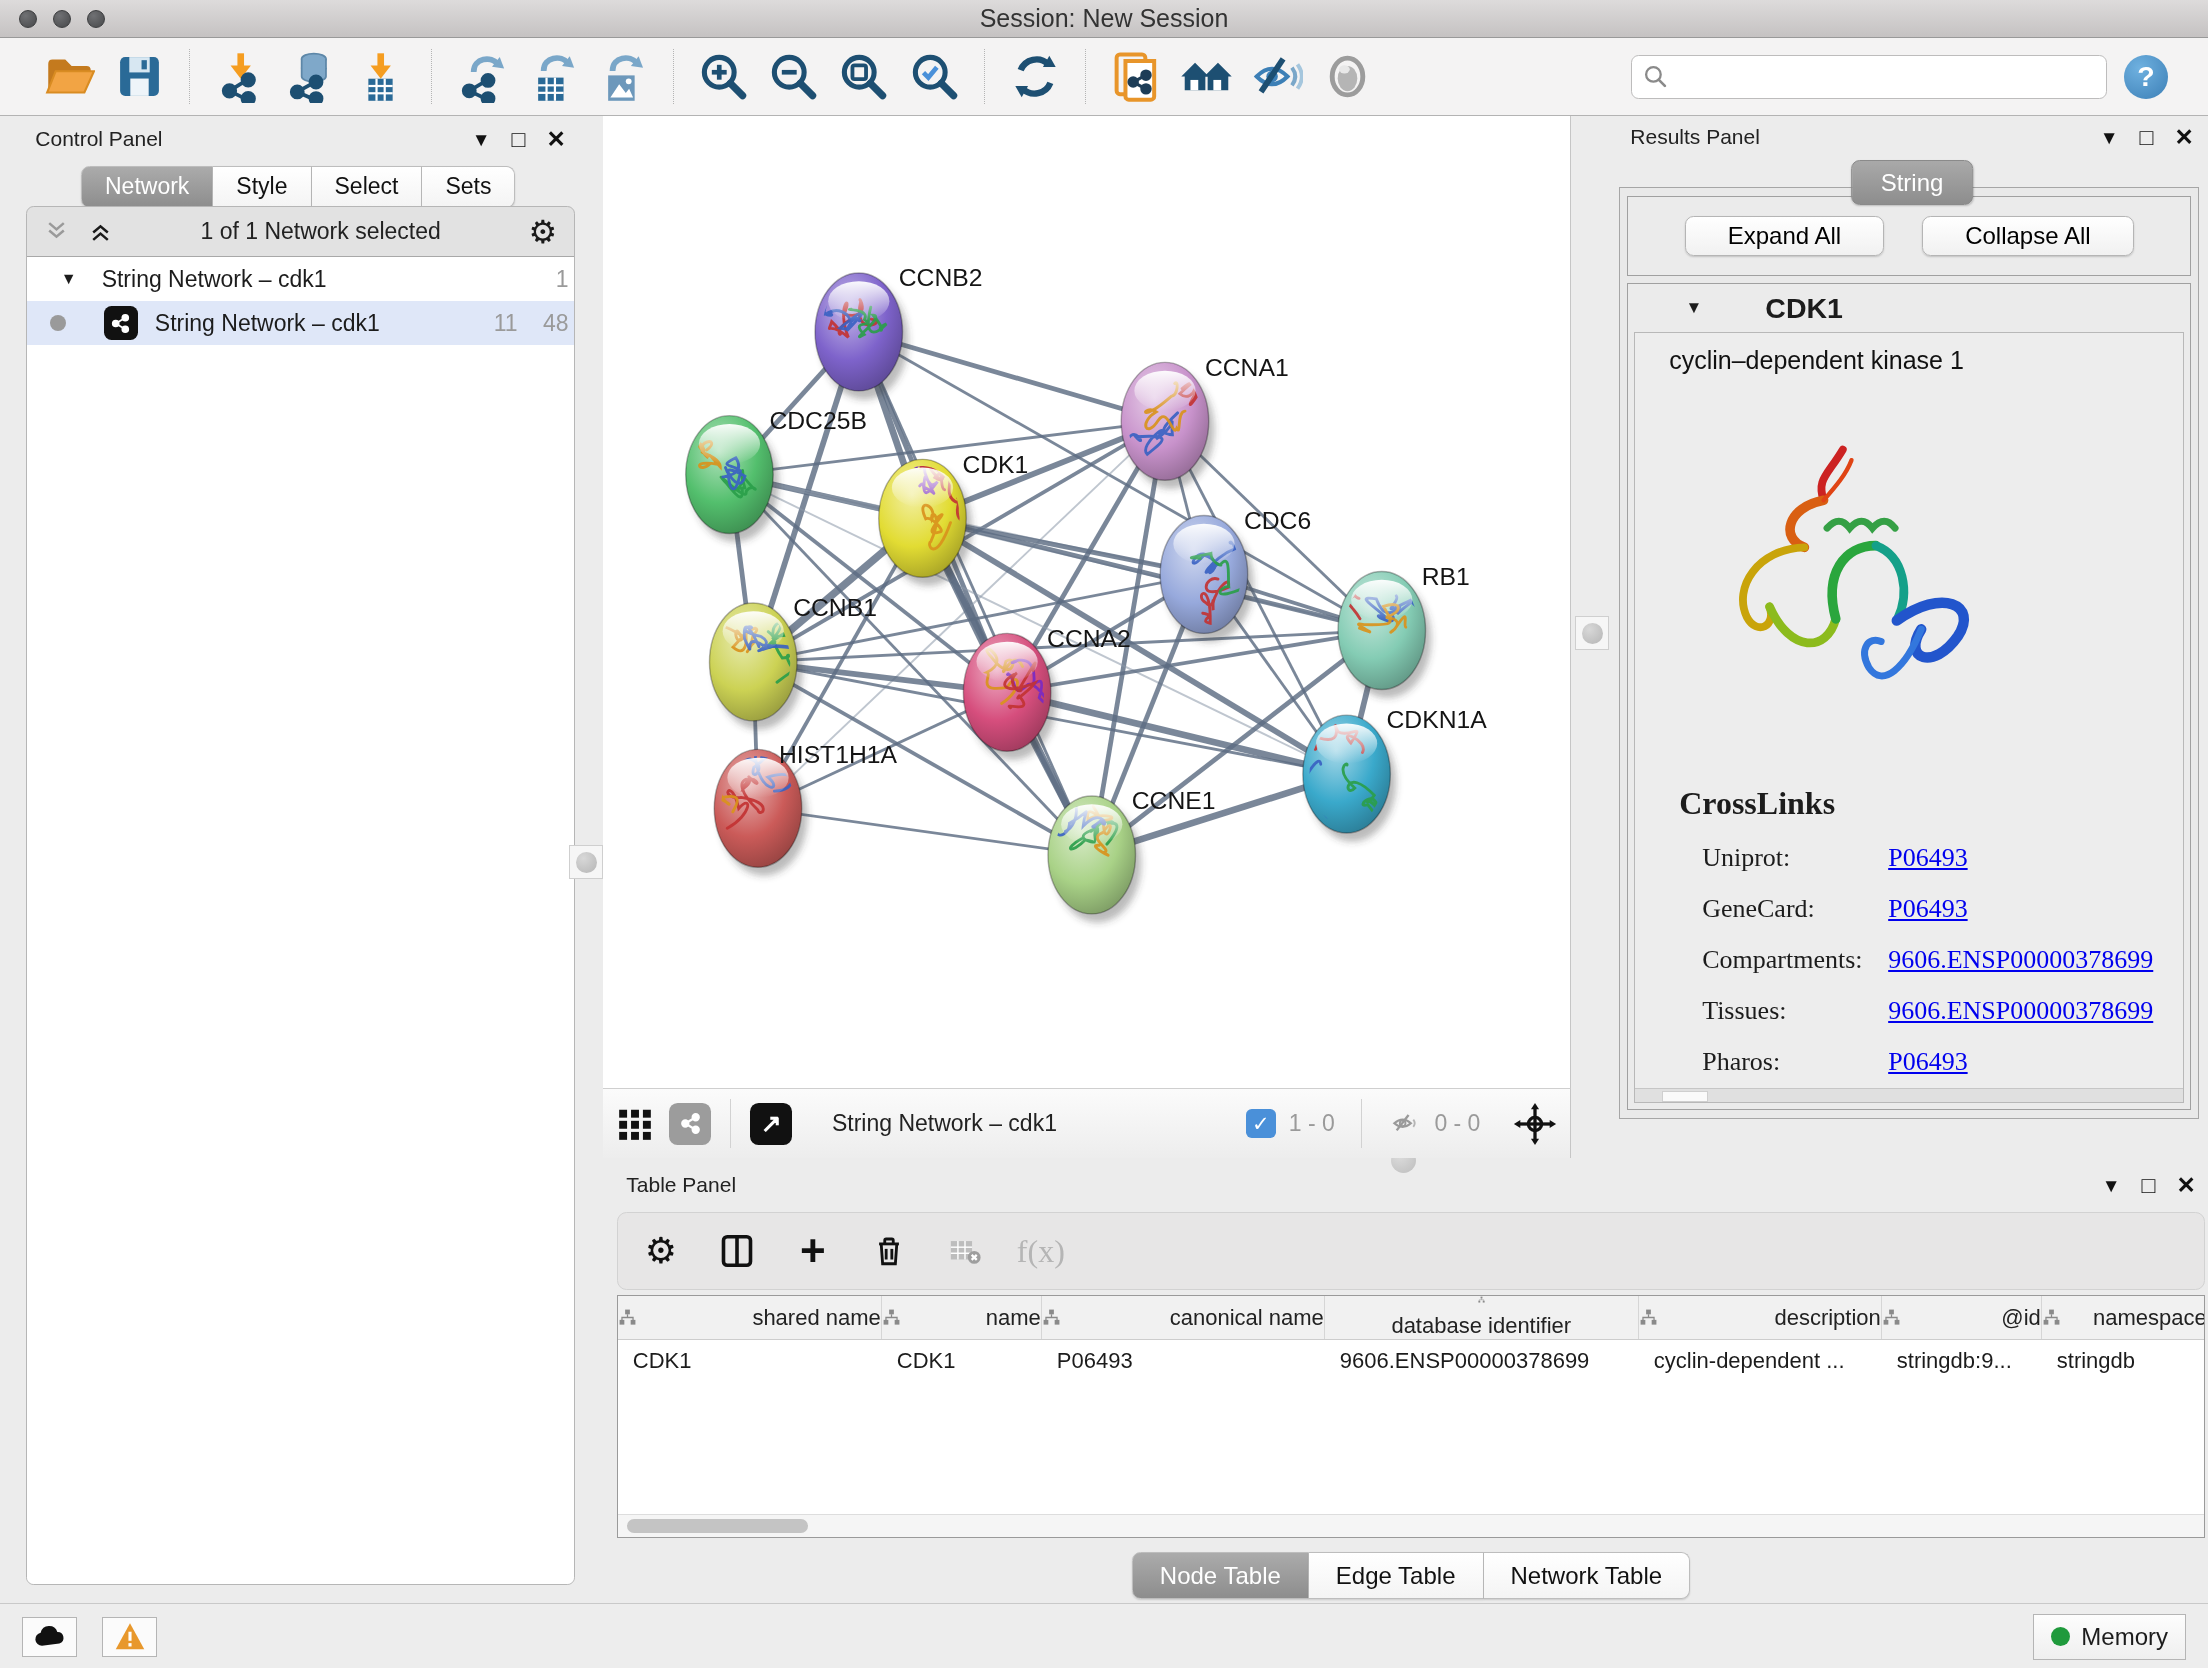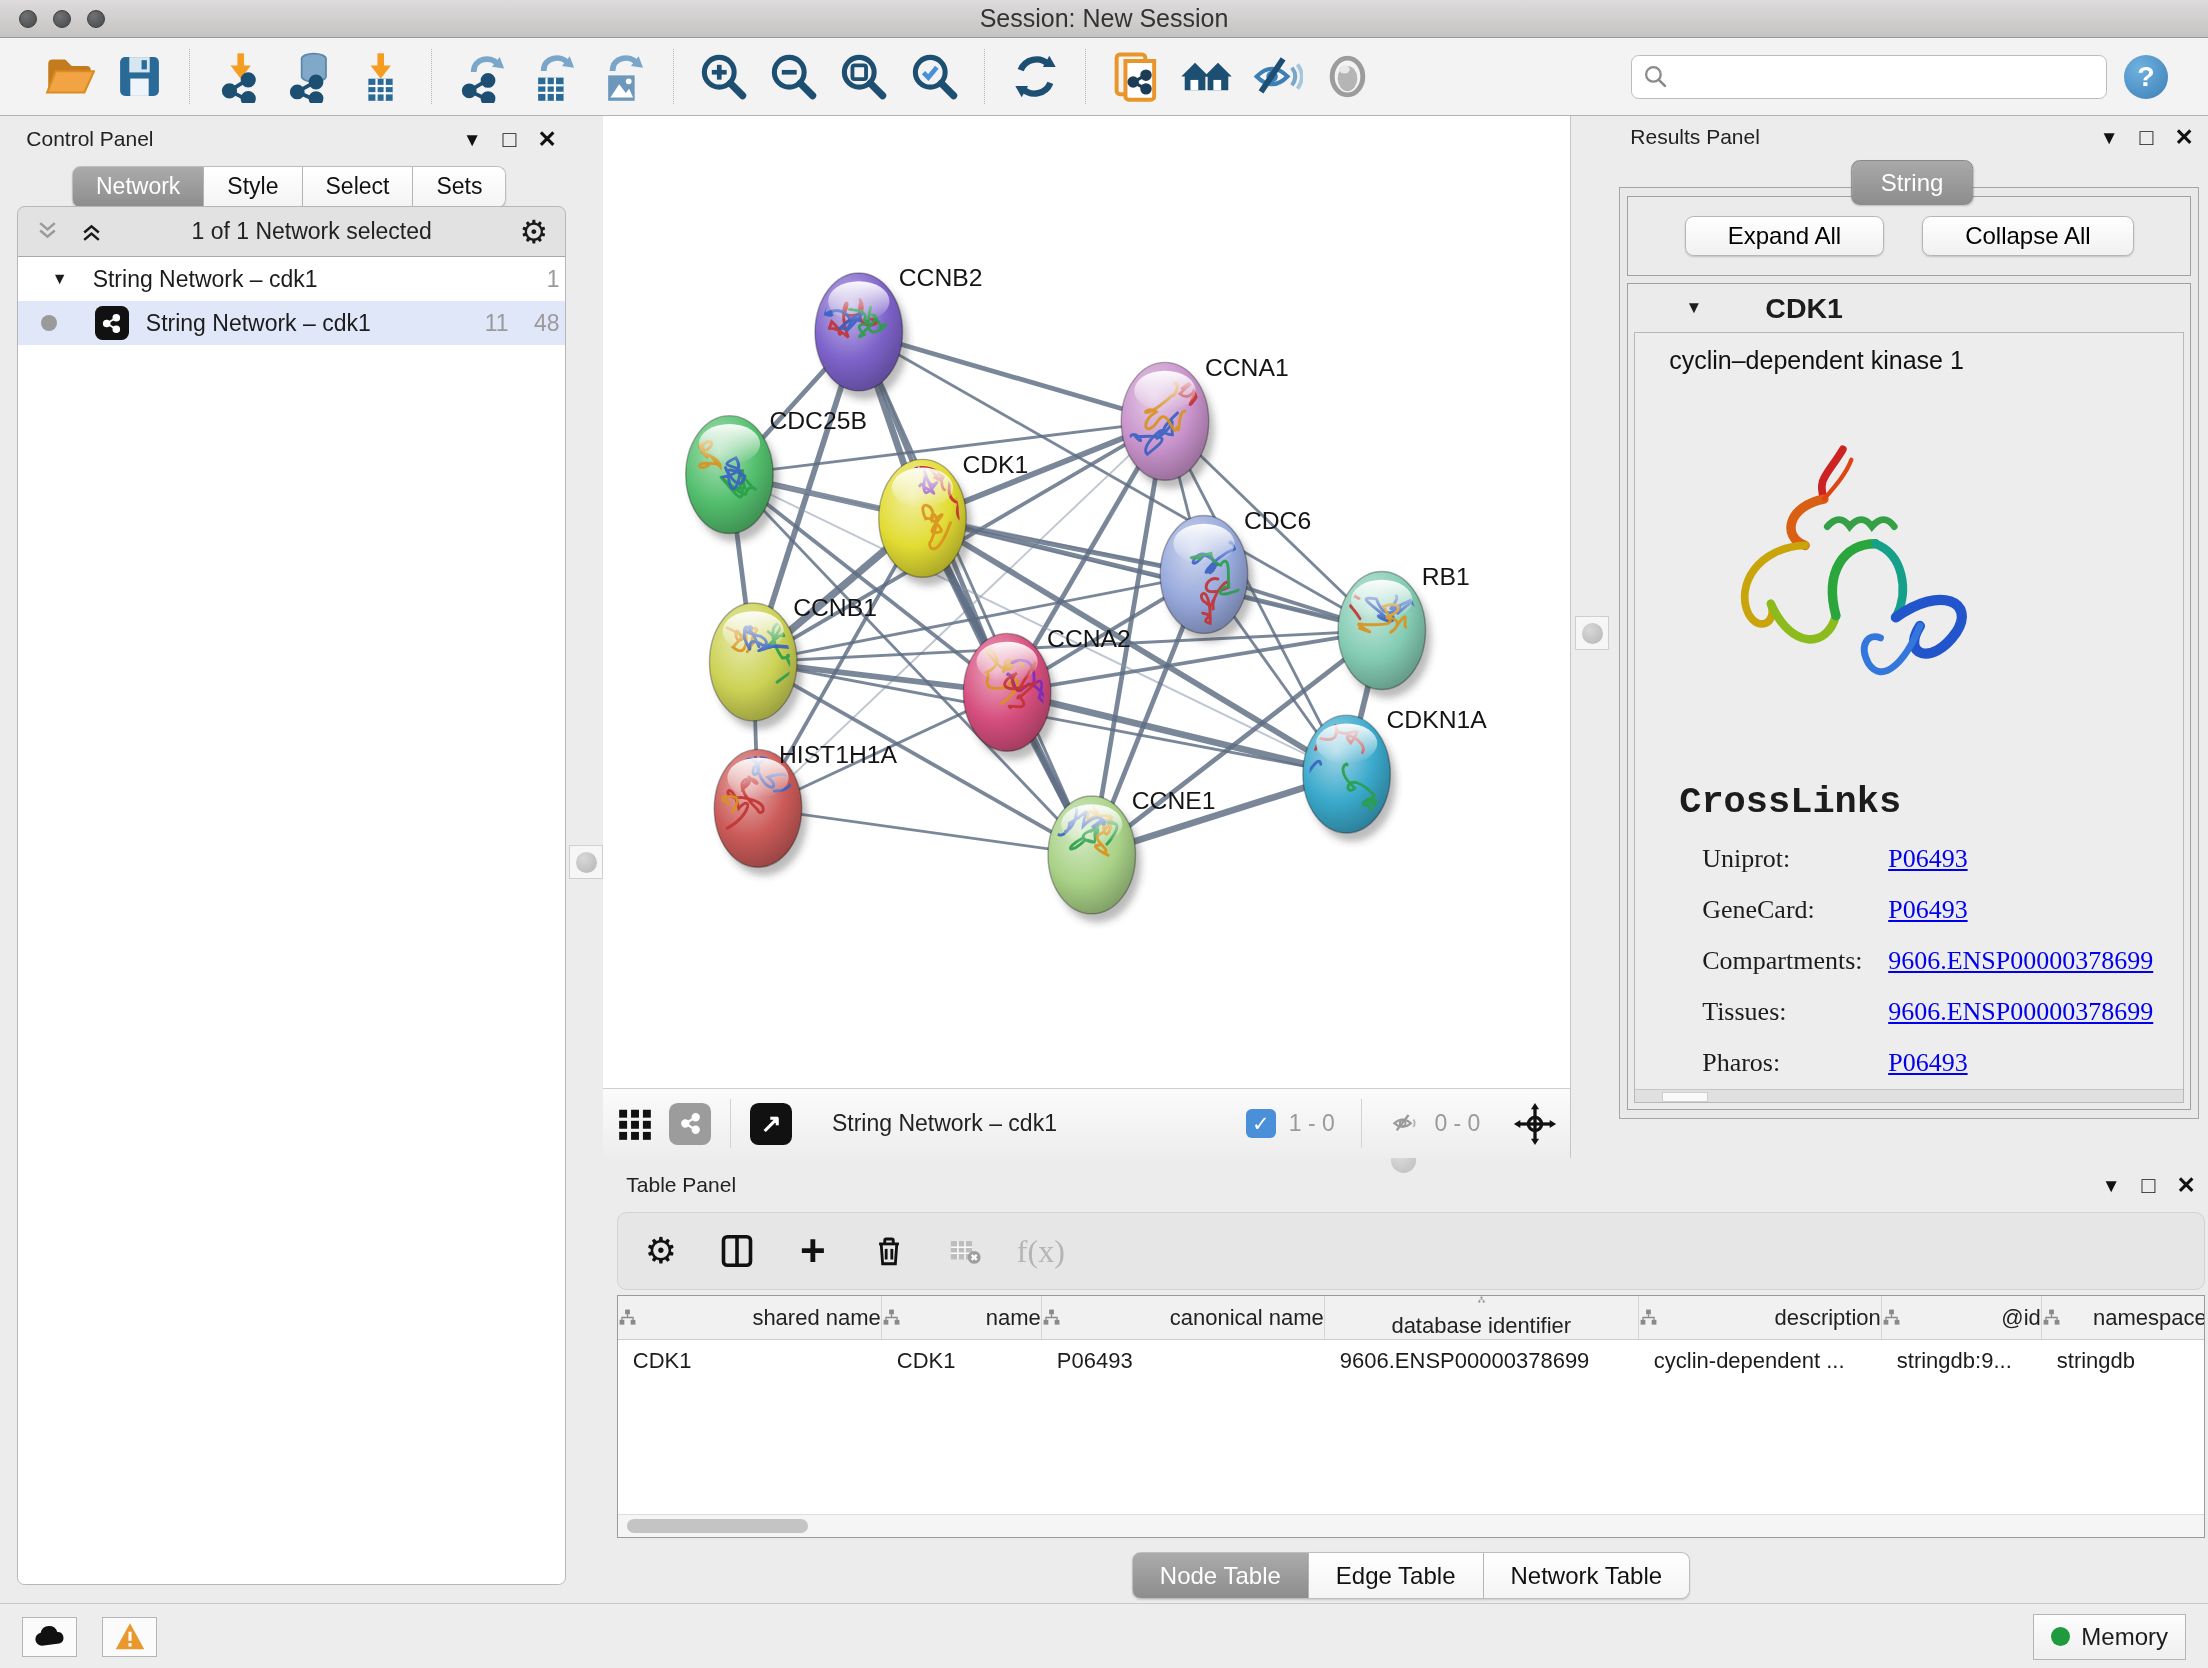--- a/index.html
+++ b/index.html
@@ -27,21 +27,21 @@
   .searchbox input{border:none;outline:none;font-size:21px;width:399px;background:transparent;}
   .helpbtn{width:44px;height:44px;border-radius:50%;background:radial-gradient(circle at 35% 30%,#6fb1e0,#3c7fb6);
     color:#fff;font-size:28.5px;font-weight:bold;display:flex;align-items:center;justify-content:center;margin:0 17px;}
   
   .panel-head{display:flex;align-items:center;height:34px;padding:0 13.3px;font-size:21px;color:#222;}
   .panel-ctrls{margin-left:auto;display:flex;align-items:center;gap:21px;}
   .pc{font-size:19px;color:#111;cursor:pointer;line-height:1;}
   .pc.square{font-size:23px;font-weight:bold;}
   .pc.close{font-size:23px;font-weight:bold;}
   
-  .control-panel{position:absolute;left:13px;top:122px;width:557px;height:1463px;}
+  .control-panel{position:absolute;left:22px;top:122px;width:557px;height:1463px;}
   .cp-tabs{display:flex;margin:9.5px 0 0 59px;}
   .seg{padding:6.7px 23px;font-size:23px;background:linear-gradient(#fff,#f4f4f4);
     border:1px solid #bdbdbd;border-left-width:0;color:#111;cursor:pointer;box-shadow:0 1px 1.9px rgba(0,0,0,.15);}
   .seg:first-child{border-left-width:1px;border-radius:8.6px 0 0 8.6px;}
   .seg:last-child{border-radius:0 8.6px 8.6px 0;}
   .seg.active{background:linear-gradient(#ababab,#8d8d8d);color:#fff;}
   .cp-box{position:absolute;left:3.8px;top:84px;right:3.8px;bottom:0;background:#e2e2e2;
     border:1px solid #b6b6b6;border-radius:7.6px;overflow:hidden;display:flex;flex-direction:column;}
   .cp-status{height:49px;display:flex;align-items:center;padding:0 17px;gap:19px;}
   .cp-status .txt{flex:1;text-align:center;font-size:23px;color:#222;}
@@ -85,21 +85,21 @@
   .rp-actions{border:1.9px solid #a0a0a0;margin:7.6px;padding:19px 0;display:flex;justify-content:center;gap:38px;background:#ebebeb;}
   .rp-btn{min-width:190px;height:40px;font-size:24px;background:linear-gradient(#fff,#f1f1f1);
     border:1px solid #b5b5b5;border-radius:8.6px;cursor:pointer;box-shadow:0 1px 1.9px rgba(0,0,0,.18);padding:0 42px;}
   .rp-protein{border:1.9px solid #a0a0a0;margin:0 7.6px 7.6px 7.6px;flex:1;background:#ebebeb;display:flex;flex-direction:column;overflow:hidden;}
   .rp-prot-head{height:48px;display:flex;align-items:center;padding-left:57px;font-size:28.5px;font-weight:bold;}
   .rp-prot-head .tri{font-size:17px;margin-right:63px;cursor:pointer;}
   .rp-inner{border:1px solid #b8b8b8;margin:0 5.7px 5.7px 5.7px;background:#ededed;flex:1;display:flex;flex-direction:column;overflow:hidden;gap:11px;}
   .rp-desc{font-size:25px;padding:13.3px 0 0 34px;color:#111;}
   .rp-structure{margin:48px 0 0 48px;}
   .crosslinks{font-family:"Liberation Serif",serif;margin-top:61px;}
-  .cl-head{font-size:37px;font-weight:bold;padding-left:44px;font-family:Liberation Mono, monospace;}
+  .cl-head{font-size:32px;font-weight:bold;padding-left:44px;}
   .cl-row{display:grid;grid-template-columns:186px auto;padding-left:67px;margin-top:21px;font-size:26px;}
   .cl-row a{color:#0000ee;text-decoration:underline;cursor:pointer;}
   .rp-scroll{margin-top:auto;height:15px;background:#e0e0e0;border-top:1px solid #c6c6c6;position:relative;}
   .rp-thumb{position:absolute;left:27px;top:1.9px;width:46px;height:10.5px;background:#fafafa;border:1px solid #cfcfcf;}
   
   .table-panel{position:absolute;left:613px;top:1168px;width:1596px;height:435px;}
   .tp-toolbar{position:absolute;left:3.8px;top:44px;right:3.8px;height:78px;background:#e7e6e6;
     border:1px solid #d2d2d2;border-radius:9.5px;display:flex;align-items:center;padding-left:21px;gap:32px;}
   .tpi{width:44px;height:44px;display:flex;align-items:center;justify-content:center;cursor:pointer;font-size:36px;color:#111;}
   .tpi.disabled{color:#b5b5b5;cursor:default;}

